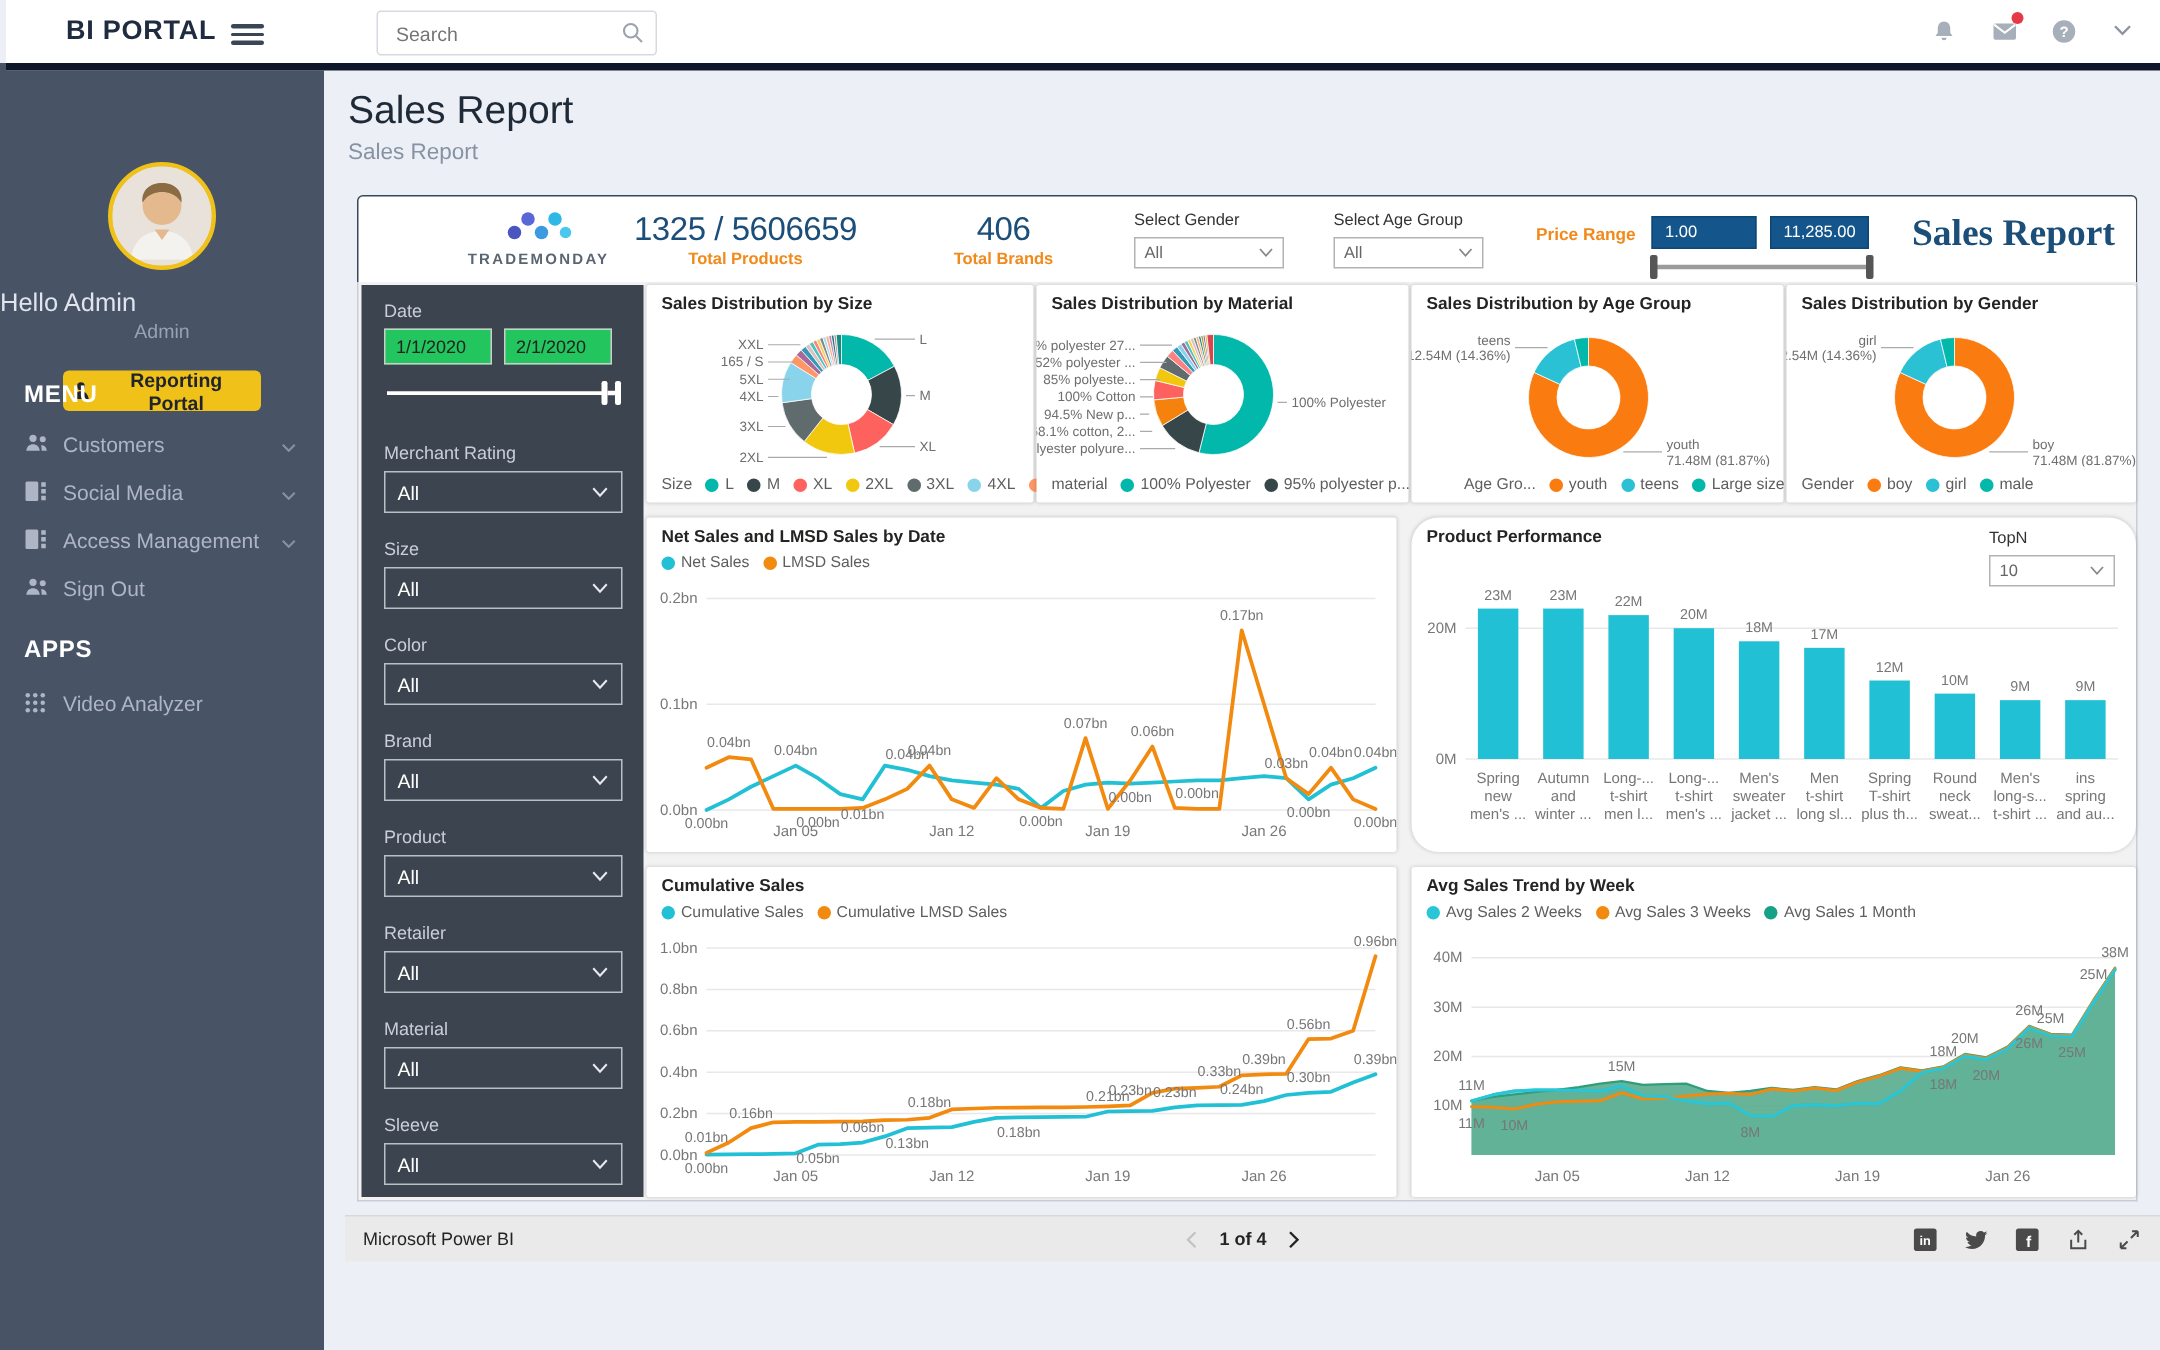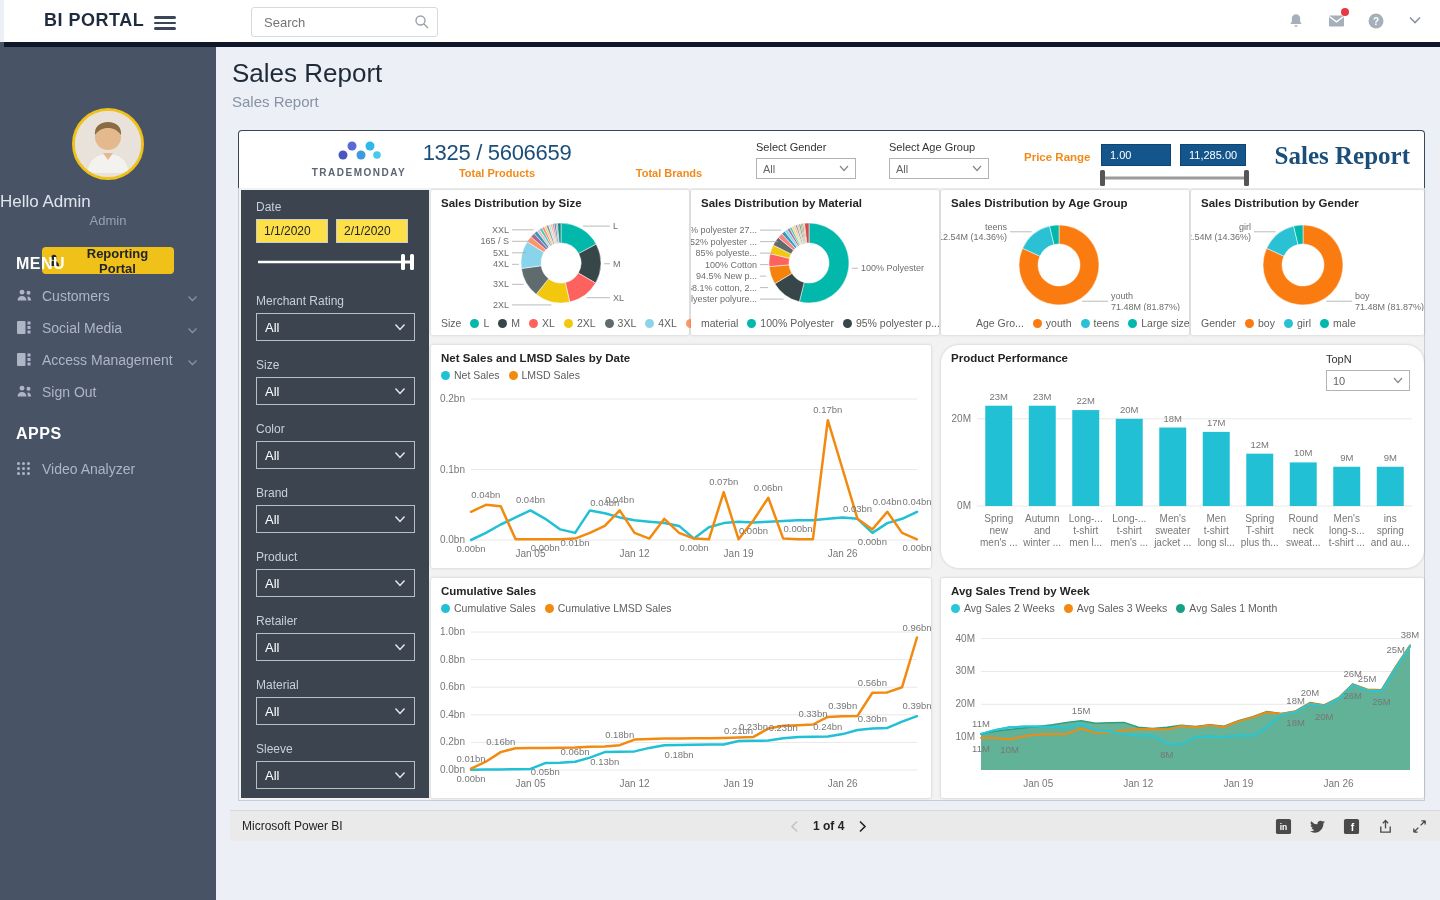--- a/index.html
+++ b/index.html
@@ -38,21 +38,21 @@
   .biglab{position:absolute;top:36px;font-size:11px;font-weight:bold;color:#F28A1B;text-align:center;width:220px;}
   .selwrap{position:absolute;font-size:11px;color:#333;}
   .pbisel{margin-top:5px;width:100px;height:21px;border:1px solid #B3B3B3;background:#fff;color:#666;font-size:11px;display:flex;align-items:center;justify-content:space-between;padding:0 6px;cursor:pointer;box-sizing:border-box;}
   .pricelab{position:absolute;font-size:11.5px;font-weight:bold;color:#F28A1B;text-align:right;}
   .pricebox{position:absolute;height:22px;background:#14568C;color:#fff;font-size:11px;display:flex;align-items:center;padding-left:8px;box-sizing:border-box;border:1px solid #0E4673;}
   .rtitle{position:absolute;right:14px;top:11px;font-family:"Liberation Serif","DejaVu Serif",serif;font-size:25px;font-weight:bold;color:#1B4E79;}
   
   .fpanel{position:absolute;left:2px;top:2px;width:188px;height:608px;background:#3B444F;}
   .flabel{font-size:12px;color:#C9CFD8;margin:0 0 5px 15px;}
   .fdd{margin:0 14px 0 15px;height:26px;border:1px solid #B9BFC6;color:#fff;font-size:13px;display:flex;align-items:center;justify-content:space-between;padding:0 8px;cursor:pointer;}
-  .dateinp{width:72px;height:24px;background:#fde047;border:1px solid #ccc;font-size:12px;color:#222;display:flex;align-items:center;padding-left:7px;box-sizing:border-box;}
+  .dateinp{width:72px;height:24px;background:#22c55e;border:1px solid #ccc;font-size:12px;color:#222;display:flex;align-items:center;padding-left:7px;box-sizing:border-box;}
   
   .card{position:absolute;background:#fff;border-radius:2px;box-shadow:0 0 3px rgba(0,0,0,.18);}
   .ctitle{position:absolute;left:10px;top:7px;font-size:11.5px;font-weight:bold;color:#252423;}
   .legend{position:absolute;display:flex;align-items:center;gap:9px;font-size:10.5px;color:#605E5C;white-space:nowrap;}
   .legend .lab{color:#605E5C;}
   .lgi{display:flex;align-items:center;gap:4px;}
   .dot{width:9px;height:9px;border-radius:50%;display:inline-block;}
   .morearrow{cursor:pointer;color:#252423;font-size:10px;}
   svg text{font-family:"Liberation Sans","DejaVu Sans",sans-serif;}
   
@@ -202,20 +202,21 @@
         <circle cx="10" cy="16" r="4.5" fill="#4A55C0"></circle>
         <circle cx="19" cy="7" r="4.5" fill="#5B67D8"></circle>
         <circle cx="28" cy="16" r="4.5" fill="#3B9AE0"></circle>
         <circle cx="37" cy="7" r="4.5" fill="#2FB7E8"></circle>
         <circle cx="44" cy="16" r="3.8" fill="#49C7EC"></circle>
       </svg>
     <div style="font-size:10px;font-weight:bold;color:#5A6572;letter-spacing:1.5px">TRADEMONDAY</div>
   </div>
   <div class="bignum" style="left:148px">1325 / 5606659</div>
   <div class="biglab" style="left:148px">Total Products</div>
+  <div class="bignum" style="left:320px">406</div>
   <div class="biglab" style="left:320px">Total Brands</div>
   <div class="selwrap" style="left:517px;top:10px">
     <span>Select Gender</span>
     <div class="pbisel">
       <span>All</span>
       <svg width="10" height="7" viewBox="0 0 10 7">
           <polyline points="1,1 5,5.5 9,1" fill="none" stroke="#888" stroke-width="1.2"></polyline>
         </svg>
     </div>
   </div>

